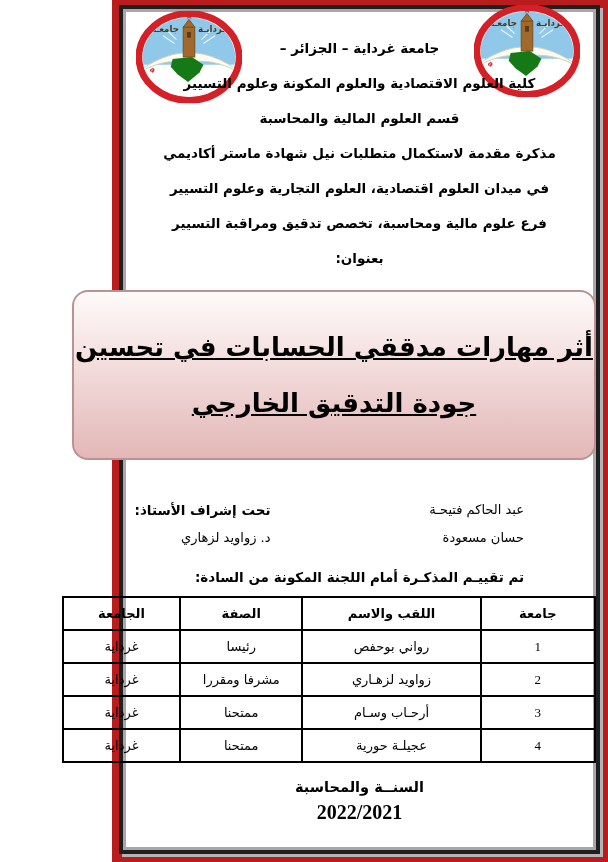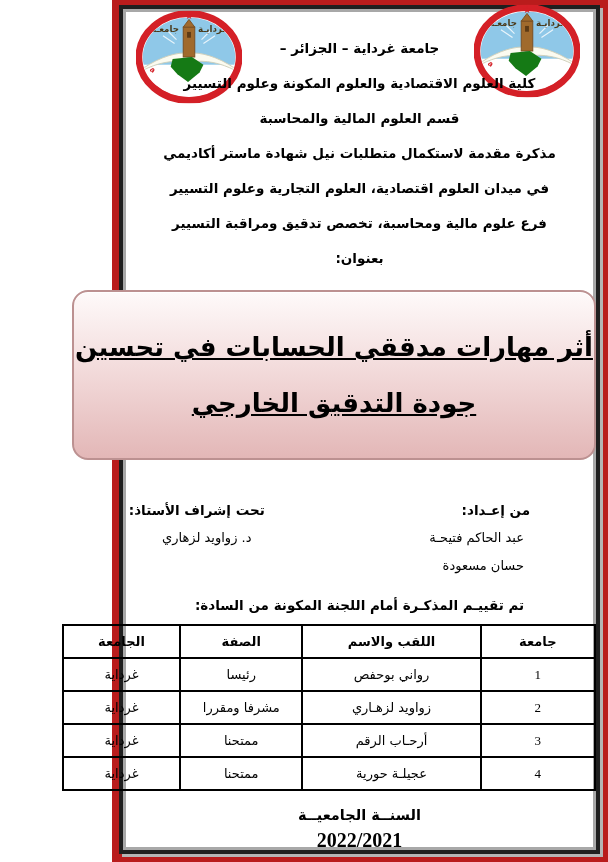--- a/index.html
+++ b/index.html
@@ -19,21 +19,21 @@
   .title-box{margin:14px auto 0;width:520px;height:166px;border-radius:16px;
              border:2px solid #bc9191;
              background:linear-gradient(180deg,#fefafa 0%,#f3dcdc 45%,#e3b7b7 100%);
              display:flex;flex-direction:column;justify-content:center;align-items:center;
              gap:30px;box-shadow:inset 0 1px 0 #ffffff;text-decoration:underline;}
   .title-line{font-size:26px;font-weight:bold;line-height:1;}
   
   .authors-row{margin-top:36px;display:flex;direction:rtl;}
   .col{box-sizing:border-box;}
   .col-prep{width:50%;text-align:right;padding-right:66px;}
-  .col-sup{width:50%;padding-right:89px;}
+  .col-sup{width:50%;text-align:right;padding-right:89px;}
   .blk-label{font-size:13.5px;font-weight:bold;line-height:28px;}
   .blk-name{font-size:13px;font-weight:normal;line-height:28px;padding-left:20px;}
   .col-prep .blk-name{padding-right:6px;}
   
   .committee-intro{margin-top:16px;font-size:13.5px;font-weight:bold;line-height:18px;}
   table.committee{margin:10px auto 0;width:534px;border-collapse:collapse;direction:rtl;}
   table.committee td{border:2px solid #000;height:31px;font-size:13px;font-weight:normal;
                      text-align:center;vertical-align:middle;padding:0 4px;}
   table.committee tr.head td{font-weight:bold;font-size:13px;text-align:center;}
   td.num{font-family:"Liberation Serif",serif;font-size:14.5px;}
@@ -93,21 +93,20 @@
     <div class="hline">فرع علوم مالية ومحاسبة، تخصص تدقيق ومراقبة التسيير</div>
     <div class="hline">بعنوان:</div>
 
     <div class="title-box">
       <div class="title-line">أثر مهارات مدققي الحسابات في تحسين</div>
       <div class="title-line">جودة التدقيق الخارجي</div>
     </div>
 
     <div class="authors-row">
       <div class="col col-prep">
-        <div class="blk-label">من إعـداد:</div>
         <div class="blk-name">عبد الحاكم فتيحـة</div>
         <div class="blk-name">حسان مسعودة</div>
       </div>
       <div class="col col-sup">
         <div class="blk-label">تحت إشراف الأستاذ:</div>
         <div class="blk-name">د. زواويد لزهاري</div>
       </div>
     </div>
 
     <div class="committee-intro">تم تقييـم المذكـرة أمام اللجنة المكونة من السادة:</div>
@@ -133,29 +132,29 @@
         <td>غرداية</td>
       </tr>
       <tr>
         <td class="num">2</td>
         <td>زواويد لزهـاري</td>
         <td>مشرفا ومقررا</td>
         <td>غرداية</td>
       </tr>
       <tr>
         <td class="num">3</td>
-        <td>أرحـاب الرقم</td>
+        <td>أرحـاب وسـام</td>
         <td>ممتحنا</td>
         <td>غرداية</td>
       </tr>
       <tr>
         <td class="num">4</td>
         <td>عجيلـة حورية</td>
         <td>ممتحنا</td>
         <td>غرداية</td>
       </tr>
     </tbody>
       </table>
 
-    <div class="year-label">السنــة الجامعيــة</div>
+    <div class="year-label">السنــة والمحاسبة</div>
     <div class="year-value">2022/2021</div>
   </div>
 </div>
 
 </body></html>

